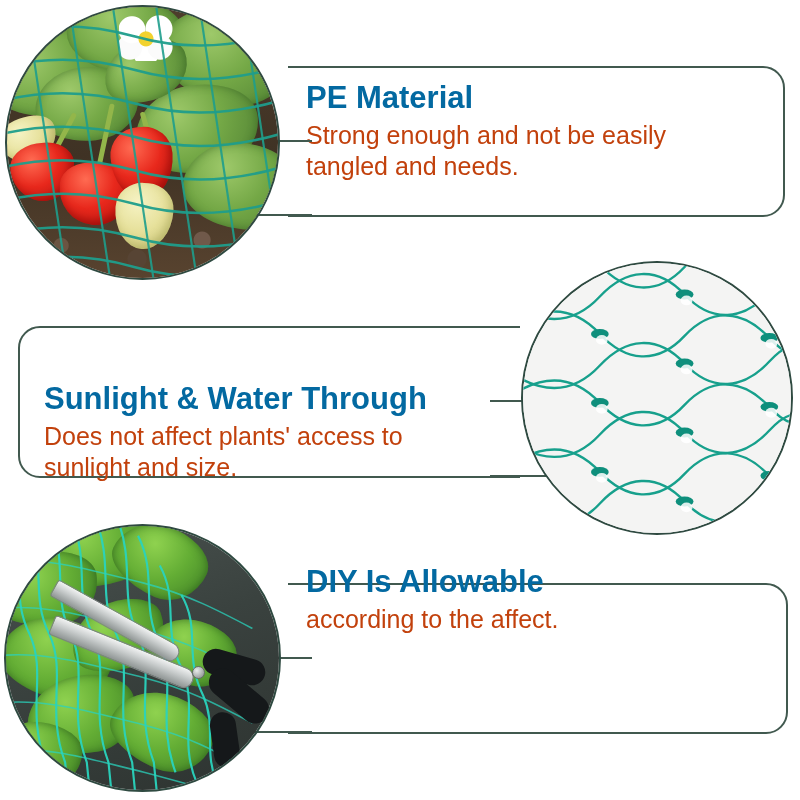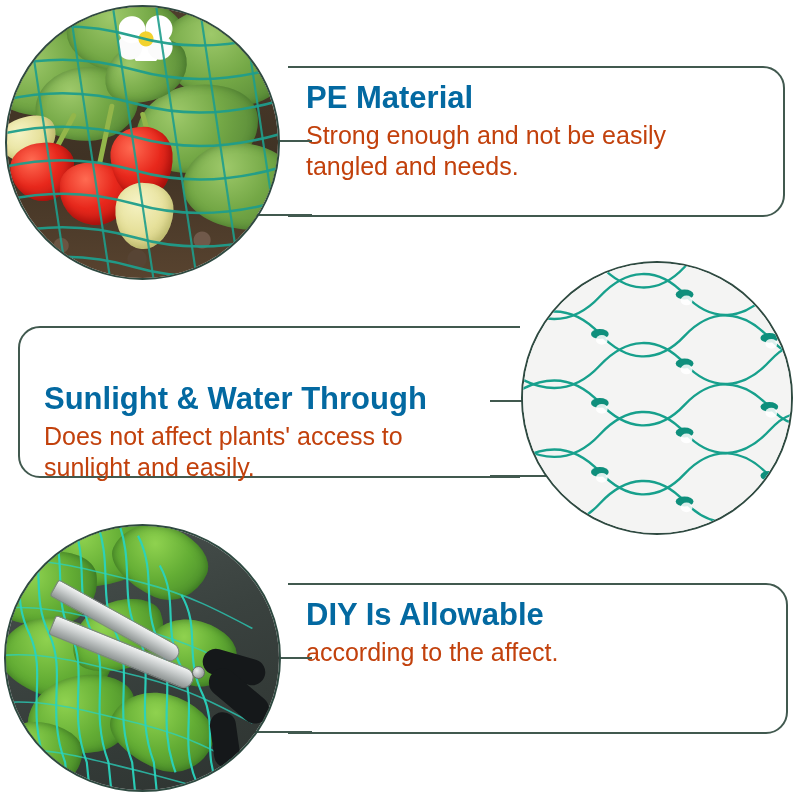--- a/index.html
+++ b/index.html
@@ -39,21 +39,21 @@
   #mask-1 { left: 138px; top: 60px;  width: 150px; height: 165px; }
   #mask-2 { left: 520px; top: 320px; width: 150px; height: 165px; }
   #mask-3 { left: 138px; top: 577px; width: 150px; height: 165px; }
 
   .card-text {
     position: absolute;
     z-index: 6;
   }
   #text-1 { left: 306px; top: 80px;  width: 460px; }
   #text-2 { left: 44px;  top: 341px; width: 460px; margin-top: 40px; }
-  #text-3 { left: 306px; top: 597px; width: 470px; }
+  #text-3 { left: 306px; top: 564px; width: 470px; }
 
   .card-title {
     font-family: Liberation Sans, sans-serif;
     font-weight: bold;
     font-size: 31px;
     line-height: 36px;
     letter-spacing: 0px;
     color: #0369a1;
     margin: 0 0 4px 0;
     white-space: nowrap;
@@ -239,21 +239,21 @@
   </div>
 
   <div class="card" id="card-2"></div>
   <div class="connector" style="left:490px; top:400px; width:60px;"></div>
   <div class="connector" style="left:490px; top:475px; width:60px;"></div>
   <div class="card-mask" id="mask-2"></div>
 
   <div class="card-text" id="text-2">
     <p class="card-title">Sunlight &amp; Water Through</p>
     <p class="card-body">Does not affect plants' access to</p>
-    <p class="card-body">sunlight and easily.</p>
+    <p class="card-body">sunlight and size.</p>
   </div>
 
   <div class="medallion" id="medallion-2">
     <div class="scene">
       <div class="netfill"></div>
       <svg class="net-svg" viewBox="0 0 272 274" preserveAspectRatio="none">
         <g stroke="#17a08c" stroke-width="2.4" fill="none">
 
           <path d="M-20,70 C20,40 52,44 78,72 C104,100 136,104 164,74 C192,44 224,48 250,76 C268,96 284,98 300,86"></path>
           <path d="M-20,140 C20,110 52,114 78,142 C104,170 136,174 164,144 C192,114 224,118 250,146 C268,166 284,168 300,156"></path>

